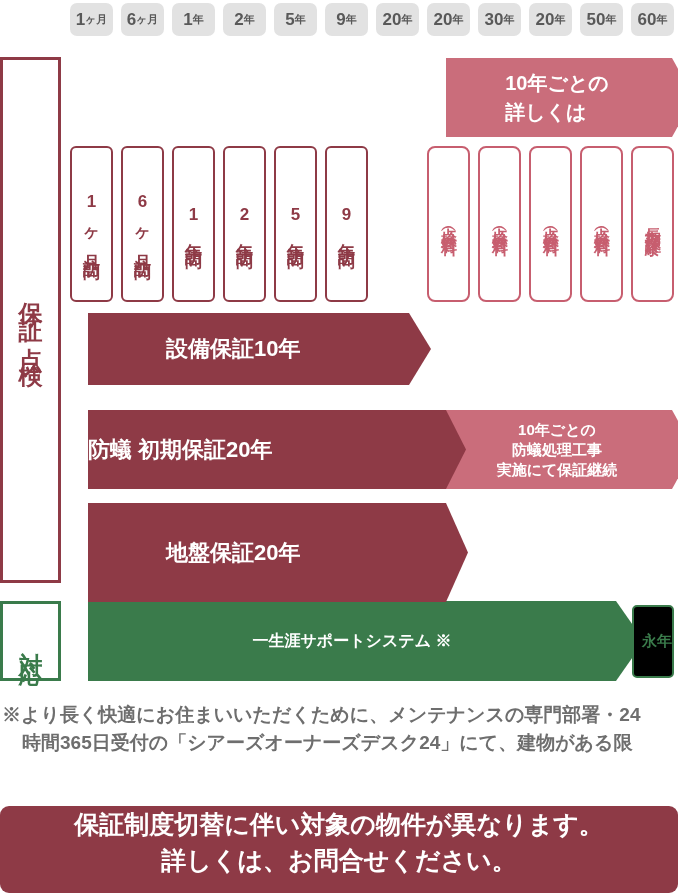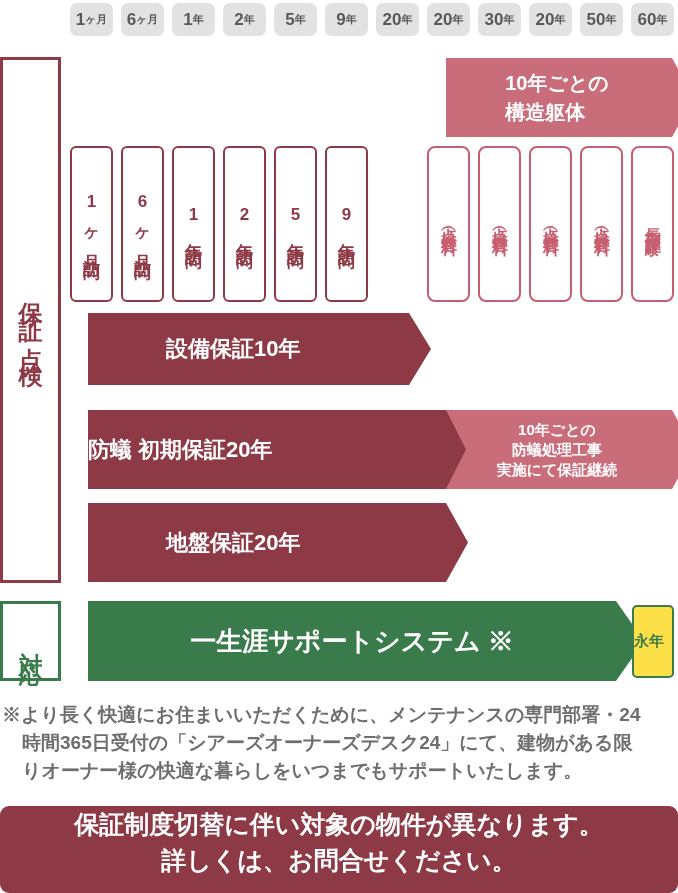--- a/index.html
+++ b/index.html
@@ -48,26 +48,26 @@
   .bar-structure .seg-dark{left:0;width:378px;padding-left:19px;}
   .bar-structure .seg-pink{left:358px;width:248px;padding-right:26px;}
   .bar-structure .pink-lines{font-size:20px;line-height:29px;text-align:left;}
   .bar-equipment{top:313px;width:343px;height:72px;}
   .bar-equipment .seg-dark{left:0;width:343px;padding-left:78px;
     clip-path:polygon(0 0, calc(100% - 22px) 0, 100% 50%, calc(100% - 22px) 100%, 0 100%);align-items:center;}
   .bar-termite{top:410px;width:606px;height:79px;}
   .bar-termite .seg-dark{left:0;width:378px;}
   .bar-termite .seg-pink{left:358px;width:248px;padding-right:26px;}
   .bar-termite .pink-lines{font-size:15px;line-height:20px;text-align:center;}
-  .bar-ground{top:503px;width:380px;height:79px;}
+  .bar-ground{top:503px;width:380px;height:99px;}
   .bar-ground .seg-dark{left:0;width:380px;padding-left:78px;
     clip-path:polygon(0 0, calc(100% - 22px) 0, 100% 50%, calc(100% - 22px) 100%, 0 100%);}
   .bar-support{
     top:601px;width:556px;height:80px;background:#3a7b4b;color:#fff;
-    font-weight:bold;font-size:26px;display:flex;align-items:center;
+    font-weight:bold;font-size:16px;display:flex;align-items:center;
     justify-content:center;padding-right:28px;box-sizing:border-box;white-space:nowrap;
     clip-path:polygon(0 0, calc(100% - 28px) 0, 100% 50%, calc(100% - 28px) 100%, 0 100%);
   }
   
   .vbox,.ibox{
     position:absolute;top:146px;width:43px;height:156px;background:#fff;
     box-sizing:border-box;display:flex;align-items:center;justify-content:center;
     font-weight:bold;
   }
   .vbox{border:2px solid #8e3a46;border-radius:6px;color:#8e3a46;}
@@ -75,23 +75,23 @@
   .ibox{border:2px solid #c75e6f;border-radius:8px;color:#c75e6f;}
   .ibox .vtext{writing-mode:vertical-rl;font-size:16px;letter-spacing:3px;}
   .vbox:nth-of-type(1){left:70px}.vbox:nth-of-type(2){left:121px}
   .vbox:nth-of-type(3){left:172px}.vbox:nth-of-type(4){left:223px}
   .vbox:nth-of-type(5){left:274px}.vbox:nth-of-type(6){left:325px}
   .ibox:nth-of-type(1){left:427px}.ibox:nth-of-type(2){left:478px}
   .ibox:nth-of-type(3){left:529px}.ibox:nth-of-type(4){left:580px}
   .ibox:nth-of-type(5){left:631px}
   
   .forever-box{
-    position:absolute;left:632px;top:605px;width:42px;height:73px;background:#fde047;
+    position:absolute;left:632px;top:605px;width:42px;height:73px;background:#000000;
     border:2px solid #3a7b4b;border-radius:5px;color:#3a7b4b;font-weight:bold;
-    font-size:15px;display:flex;align-items:center;justify-content:flex-start;
+    font-size:15px;display:flex;align-items:center;justify-content:flex-end;
     box-sizing:border-box;
   }
   
   .footnote{
     position:absolute;left:2px;top:701px;width:676px;color:#6e6e6e;
     font-weight:bold;font-size:19px;line-height:28px;
   }
   .footnote .fn-indent{padding-left:20px;}
   .footnote div{white-space:nowrap;}
   
@@ -161,21 +161,21 @@
     <span class="vtext">保証・点検</span>
   </div>
   <div class="side-box side-support">
     <span class="vtext">対応</span>
   </div>
 
   <div class="bar bar-structure">
     <div class="seg seg-pink">
       <div class="pink-lines">
         <div>10年ごとの</div>
-        <div>構造躯体</div>
+        <div>詳しくは</div>
       </div>
     </div>
   </div>
 
   <div>
     <div class="vbox">
         <span class="vtext">1ヶ月訪問</span>
       </div>
     <div class="vbox">
         <span class="vtext">6ヶ月訪問</span>
@@ -240,21 +240,20 @@
   <div class="bar bar-support">
     <span>一生涯サポートシステム ※</span>
   </div>
   <div class="forever-box">
     <span>永年</span>
   </div>
 
   <div class="footnote">
     <div>※より長く快適にお住まいいただくために、メンテナンスの専門部署・24</div>
     <div class="fn-indent">時間365日受付の「シアーズオーナーズデスク24」にて、建物がある限</div>
-    <div class="fn-indent">りオーナー様の快適な暮らしをいつまでもサポートいたします。</div>
   </div>
 
   <div class="notice">
     <div>保証制度切替に伴い対象の物件が異なります。</div>
     <div>詳しくは、お問合せください。</div>
   </div>
 
 </div>
 
 </body></html>

